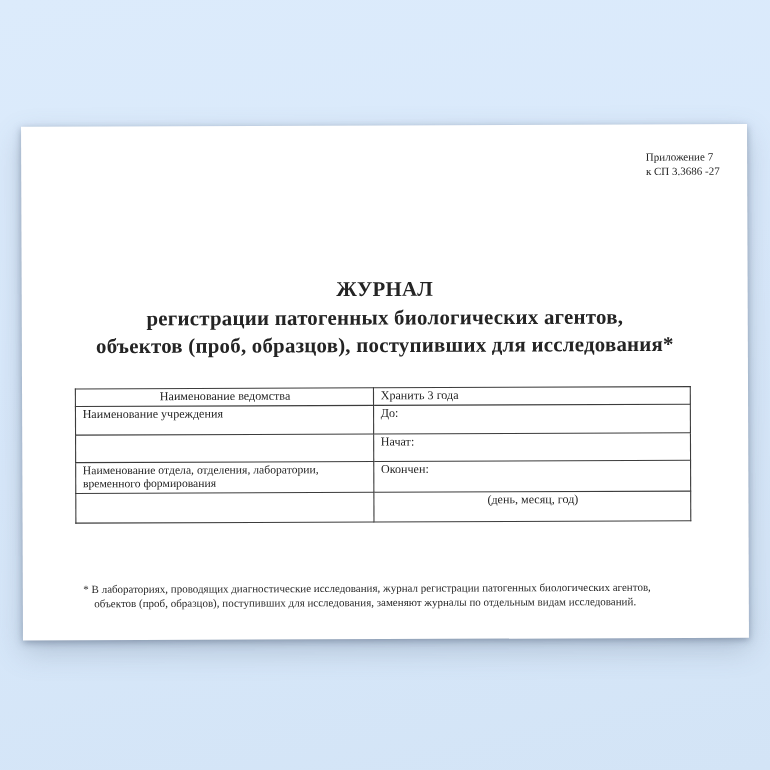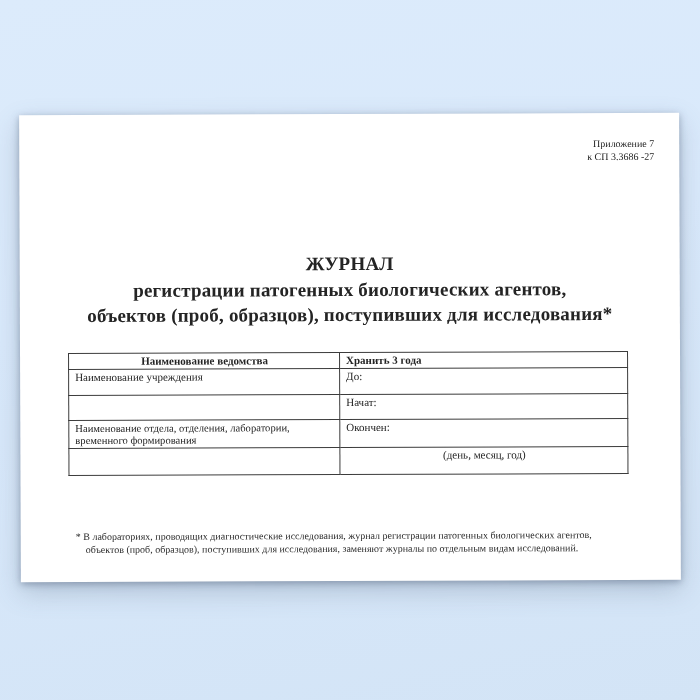--- a/index.html
+++ b/index.html
@@ -19,21 +19,21 @@
     width: 660px; height: 467px;
     background: #ffffff;
     transform: rotate(-0.22deg);
     box-shadow: 0 2px 7px rgba(92,110,134,0.55), 0 10px 26px rgba(92,110,134,0.30);
     color: #242424;
   }
 
   .annex {
     position: absolute;
     top: 24px; right: 25px;
-    text-align: right;
+    text-align: left;
     font-size: 10px;
     line-height: 13px;
     white-space: nowrap;
   }
 
   .title {
     position: absolute;
     top: 137px; left: 0;
     width: 100%;
     text-align: center;
@@ -58,21 +58,21 @@
     vertical-align: top;
     font-size: 11px;
     line-height: 12.5px;
     padding: 1px 5px 1px 6px;
   }
   .form-table tr.r0 { height: 14px; }
   .form-table tr.r1 { height: 26px; }
   .form-table tr.r2 { height: 25px; }
   .form-table tr.r3 { height: 26px; }
   .form-table tr.r4 { height: 27px; }
-  .form-table td.hdr { font-weight: bold; }
+  .form-table td.hdr { font-weight: normal; }
   .form-table td.center { text-align: center; }
   .form-table td.wrap2 { font-size: 10.6px; line-height: 12px; padding-top: 2px; }
 
   .footnote {
     position: absolute;
     left: 55px; top: 416px;
     font-size: 10px;
     line-height: 12.8px;
     white-space: nowrap;
     color: #2a2a2a;

